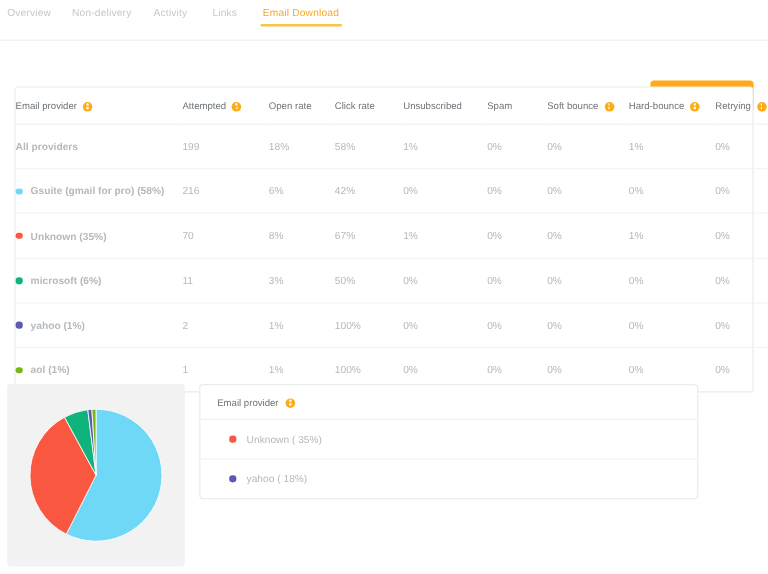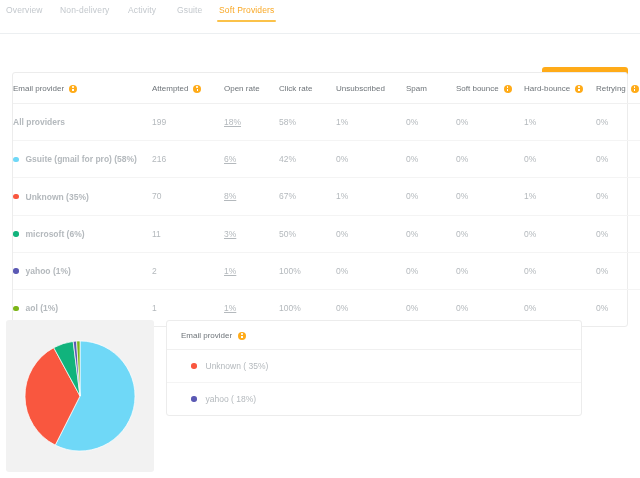--- a/index.html
+++ b/index.html
@@ -83,21 +83,21 @@
     color: #b4b9bd;
     text-align: left;
     padding: 13px 0 13px 0;
     border-bottom: 1px solid #f4f4f4;
     white-space: nowrap;
   }
   table.providers tr:last-child td { border-bottom: none; }
 
   th.c0, td.c0 { padding-left: 14px; width: 139px; font-weight: bold; }
   th.c1, td.c1 { width: 72px; }
-  th.c2, td.c2 { width: 55px; text-decoration: underline; }
+  th.c2, td.c2 { width: 55px; }
   th.c3, td.c3 { width: 57px; margin-left: 30px; }
   th.c4, td.c4 { width: 70px; }
   th.c5, td.c5 { width: 50px; }
   th.c6, td.c6 { width: 68px; }
   th.c7, td.c7 { width: 72px; }
   th.c8, td.c8 { width: 60px; }
 
   .hdr-cell { display: inline-flex; align-items: center; gap: 5px; }
 
   
@@ -182,22 +182,22 @@
     flex: none;
   }
 </style>
 </head>
 <body>
 
 <div class="nav" id="nav">
     <div class="nav-tab" style="position: absolute; left: 6px;">Overview</div>
     <div class="nav-tab" style="position: absolute; left: 60px;">Non-delivery</div>
     <div class="nav-tab" style="position: absolute; left: 128px;">Activity</div>
-    <div class="nav-tab" style="position: absolute; left: 177px;">Gsuite</div>
-    <div class="nav-tab active" style="position: absolute; left: 219px;">Soft Providers</div>
+    <div class="nav-tab" style="position: absolute; left: 177px;">Links</div>
+    <div class="nav-tab active" style="position: absolute; left: 219px;">Email Download</div>
   </div>
 
 <div class="dl-wrap">
   <button class="dl-btn">Download</button>
 </div>
 
 <div class="card">
   <table class="providers">
     <thead>
       <tr id="thead-row">

